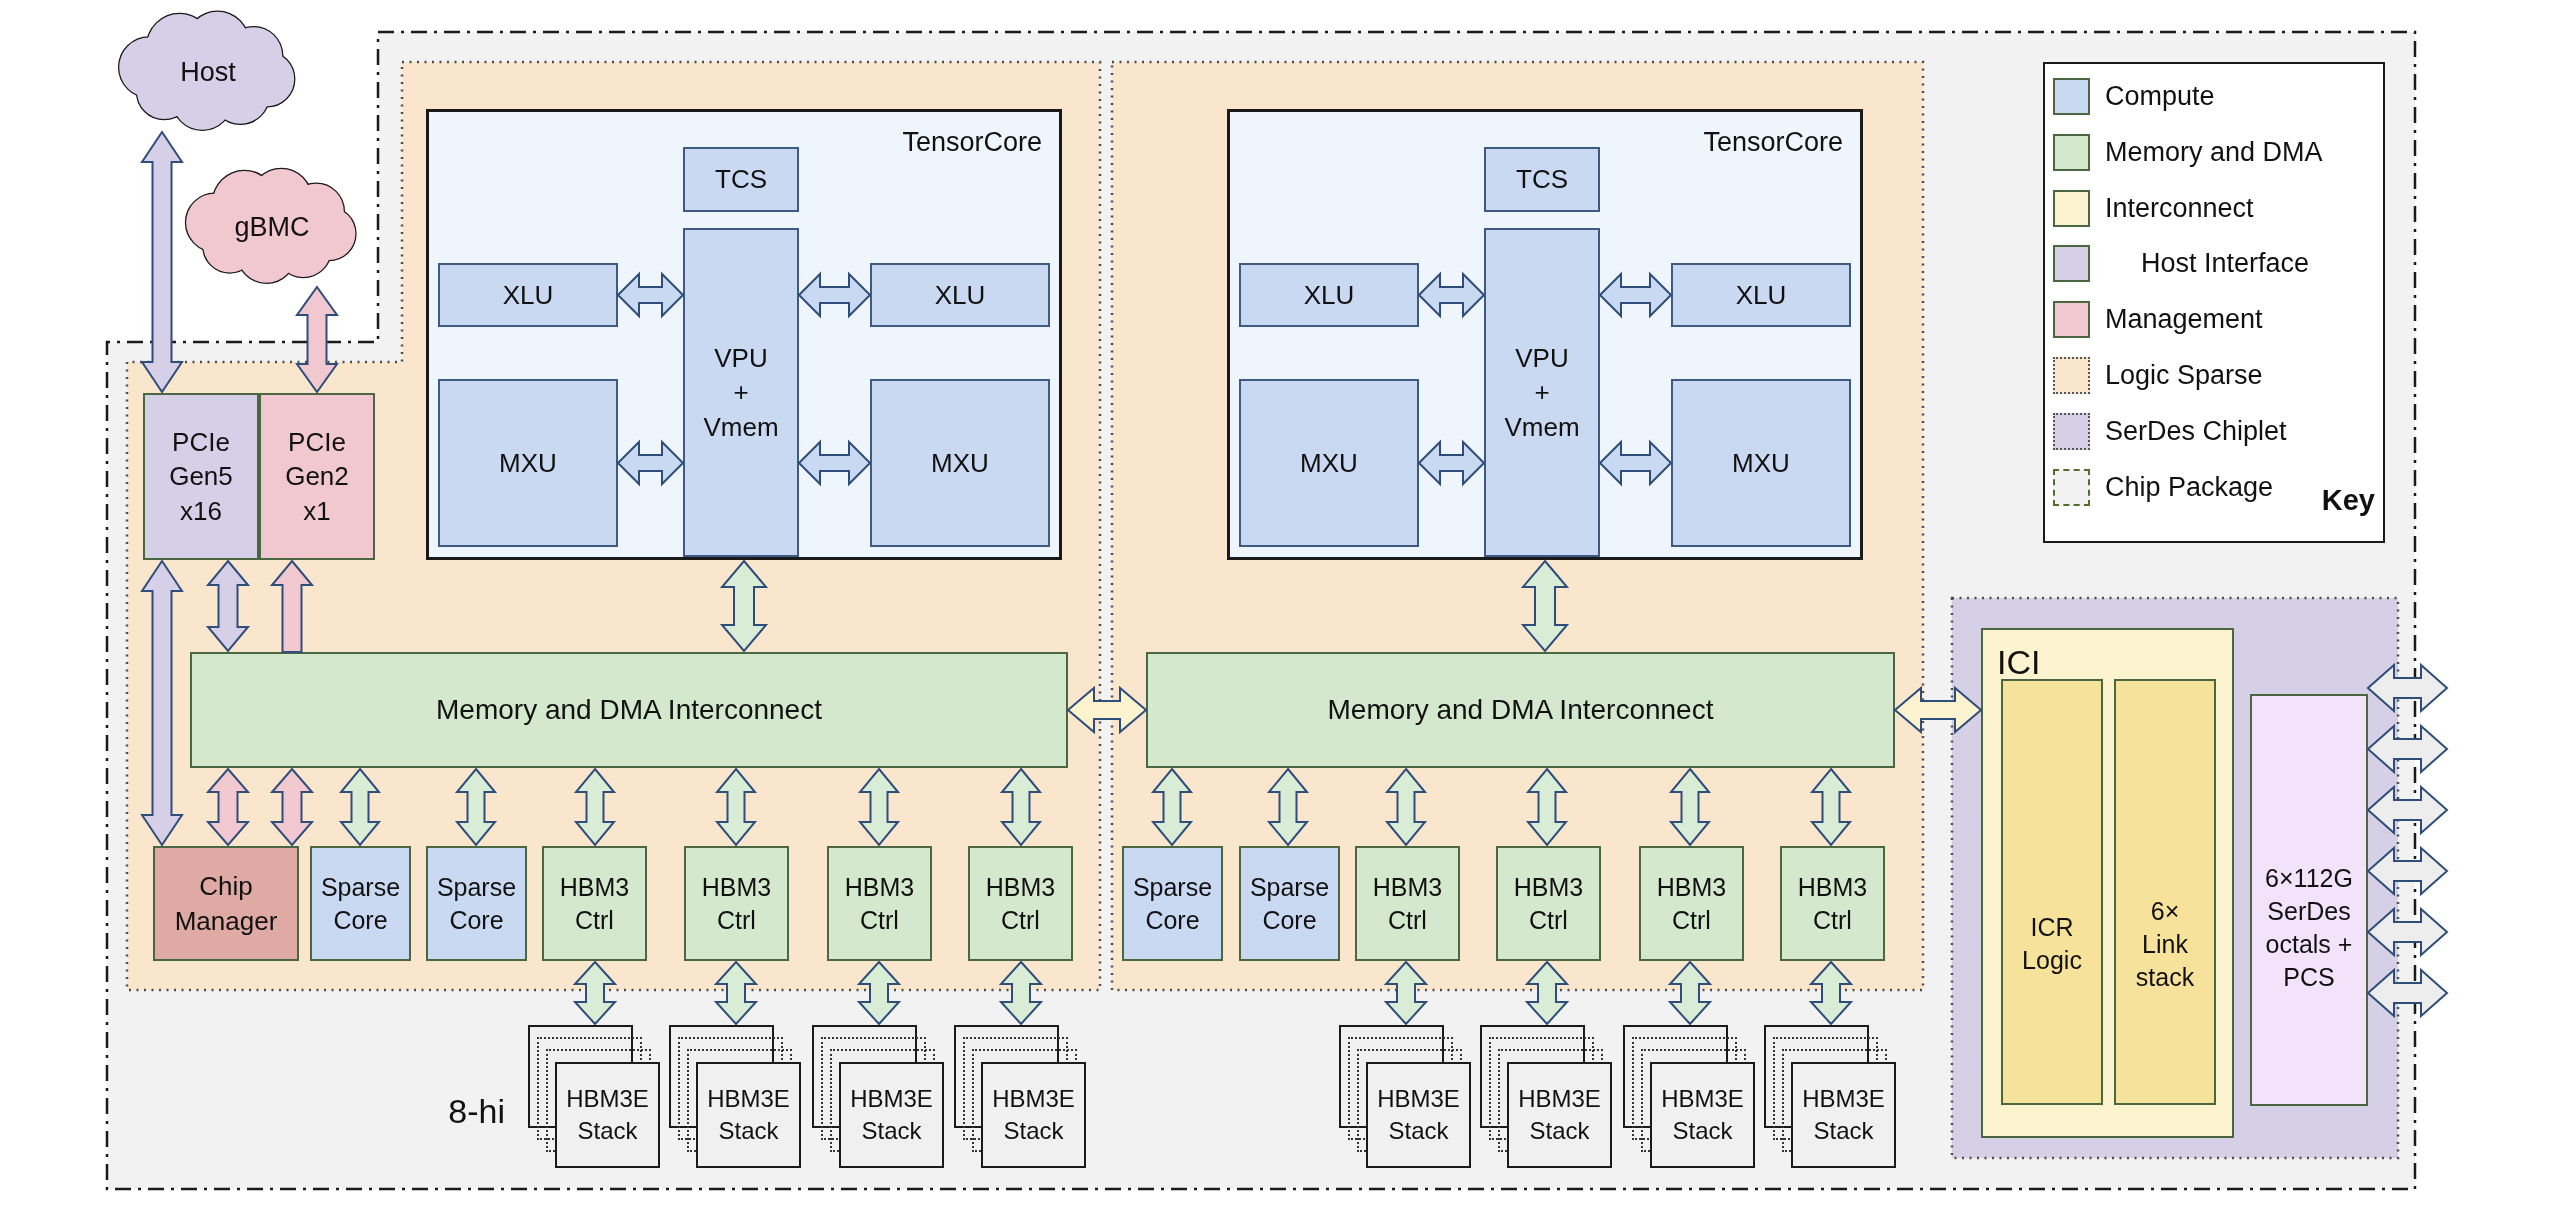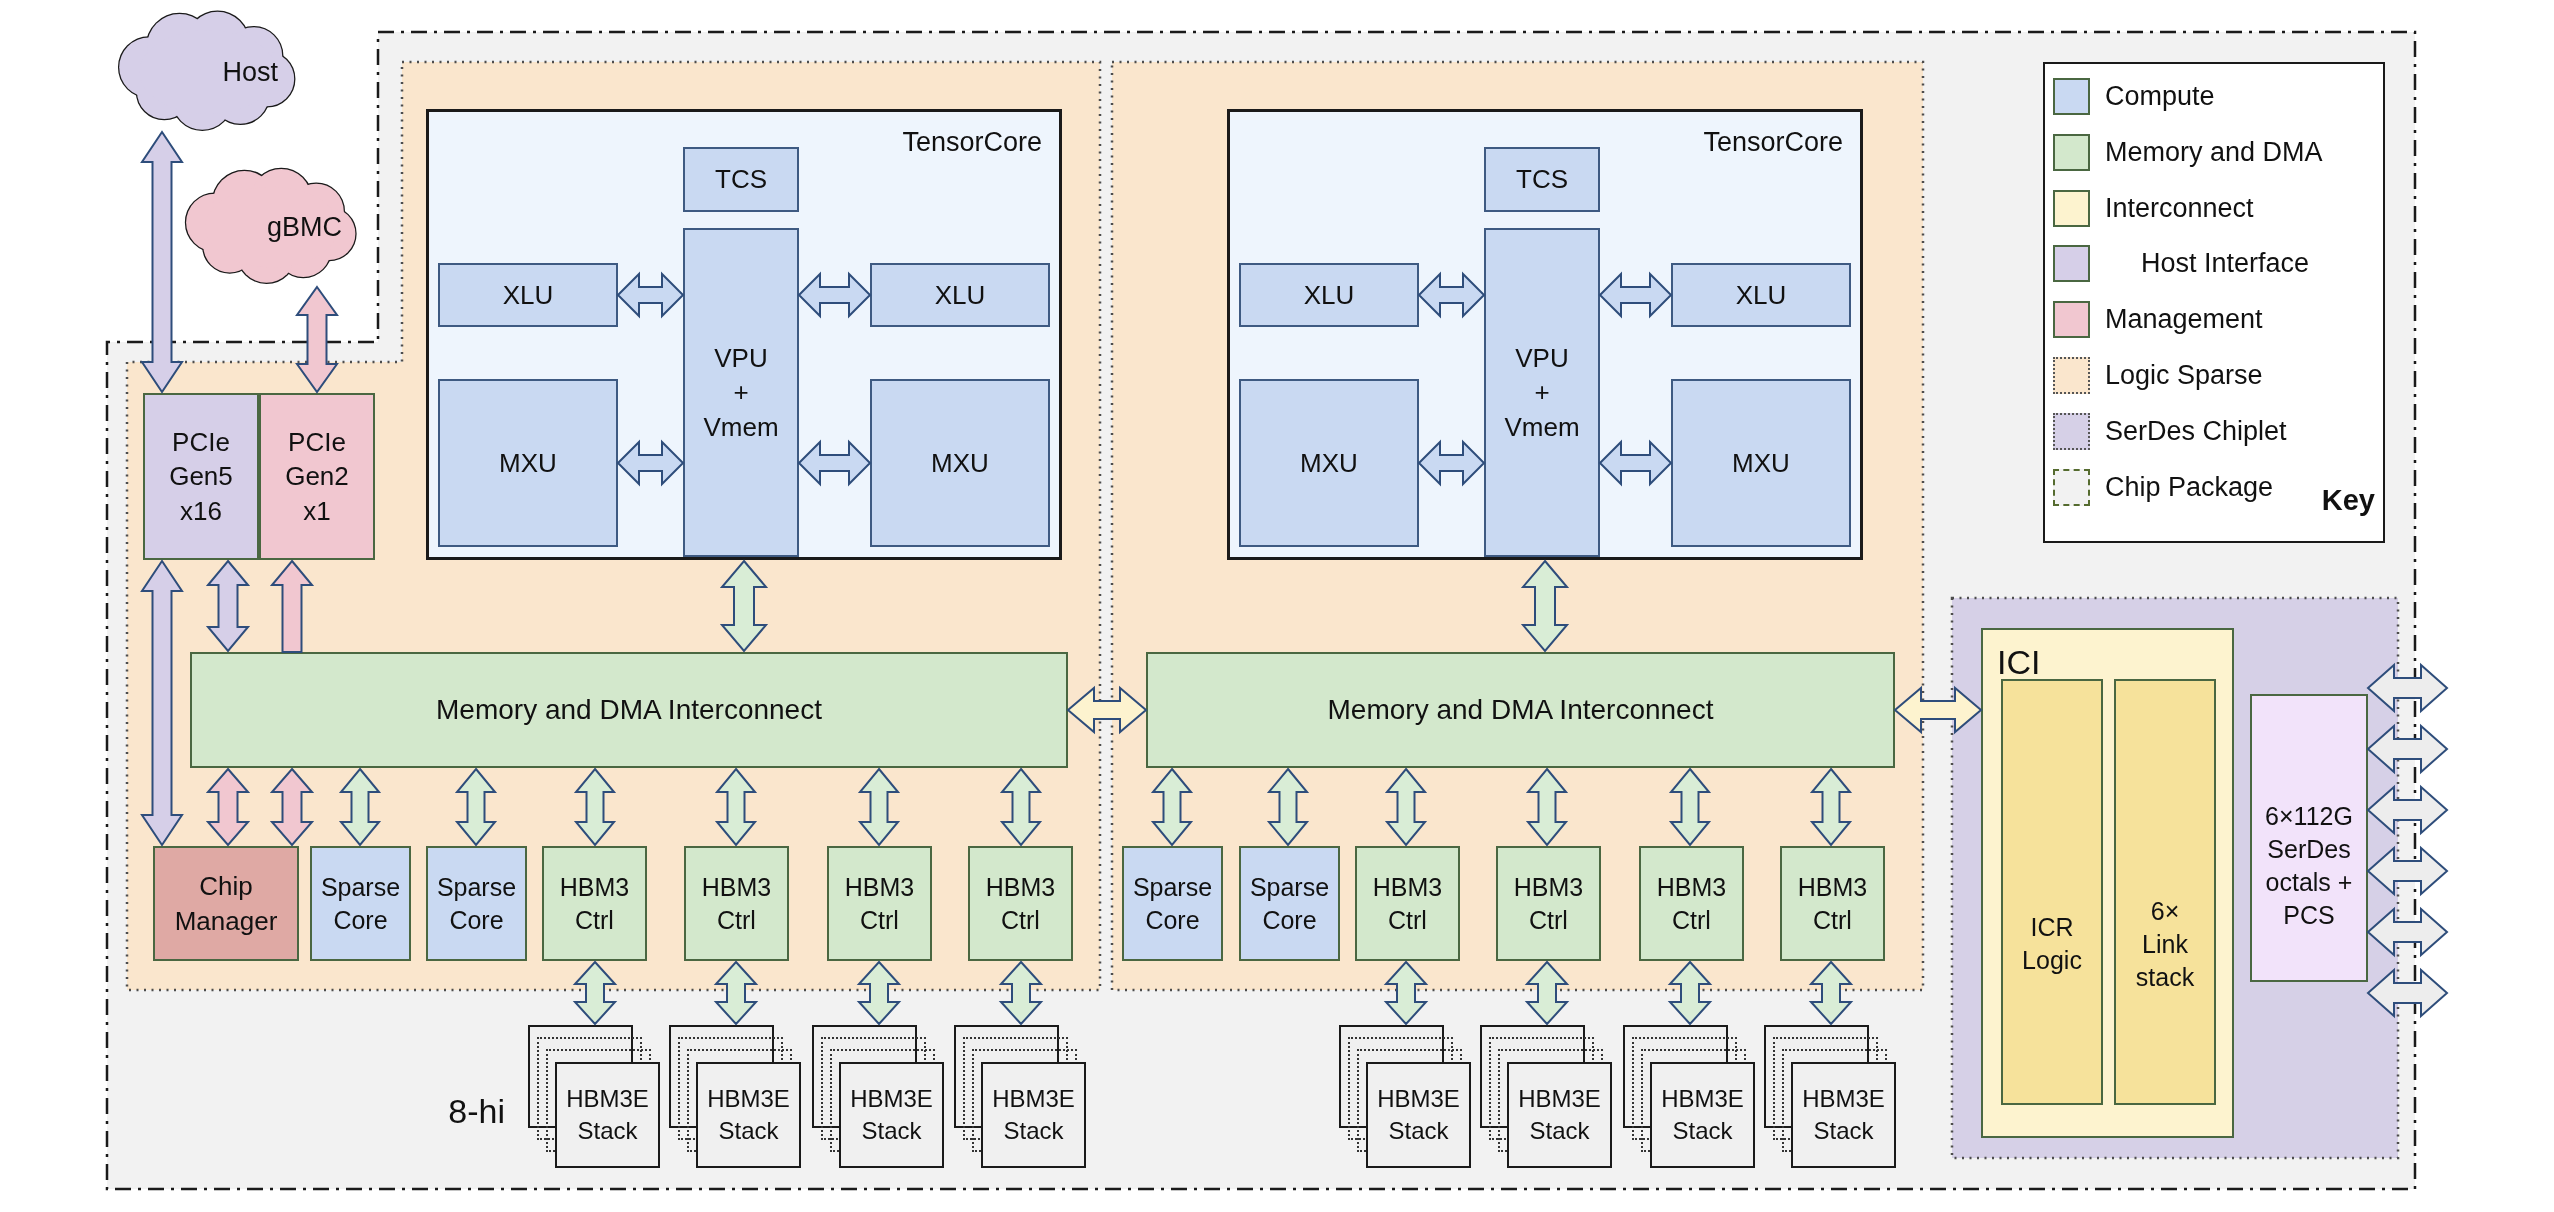--- a/index.html
+++ b/index.html
@@ -6,21 +6,21 @@
   #canvas{position:relative;width:2554px;height:1212px;background:#ffffff;overflow:hidden;
           font-family:"Liberation Sans","DejaVu Sans",sans-serif;color:#111;}
   #bg-svg,#arrow-svg{position:absolute;left:0;top:0;}
   #bg-svg{z-index:0;}
   #arrow-svg{z-index:2;pointer-events:none;}
   .box{position:absolute;box-sizing:border-box;display:flex;align-items:center;justify-content:center;
        text-align:center;z-index:1;line-height:1.32;}
   .box span{white-space:pre-line;display:block;}
   .txt{position:absolute;z-index:3;white-space:pre-line;line-height:1.3;} .f26{font-size:34px;}
   .f27{font-size:27px;} .f29{font-size:29px;font-weight:bold;}
-  .right{text-align:right;} .left{text-align:left;} .center{text-align:right;}
+  .right{text-align:right;} .left{text-align:left;} .center{text-align:center;}
 </style>
 </head>
 <body>
 
 <div id="canvas">
   <svg id="bg-svg" width="2554" height="1212">
       <path d="M378,32 H2415 V1189 H107 V342 H378 Z" fill="#f2f2f2" stroke="#1a1a1a" stroke-width="2.5" stroke-dasharray="16 7 3 7"></path>
       <path d="M402,62 H1100 V990 H127 V362 H402 Z" fill="#fae6cd" stroke="#4d4d4d" stroke-width="2.5" stroke-dasharray="2 5.5"></path>
       <rect x="1112" y="62" width="811" height="928" fill="#fae6cd" stroke="#4d4d4d" stroke-width="2.5" stroke-dasharray="2 5.5"></rect>
       <rect x="1952" y="598" width="446" height="560" fill="#d6d0e7" stroke="#4d4d4d" stroke-width="2.5" stroke-dasharray="2 5.5"></rect>
@@ -233,21 +233,21 @@
       <div class="box" style="left: 1981px; top: 628px; width: 253px; height: 510px; background: rgb(253, 243, 207); border: 2px solid rgb(74, 103, 65); font-size: 26px;"></div>
       <div class="box" style="left: 2001px; top: 679px; width: 102px; height: 426px; background: rgb(246, 226, 155); border: 2px solid rgb(74, 103, 65); font-size: 25px;">
         <span style="transform: translateY(52px);">ICR
 Logic</span>
       </div>
       <div class="box" style="left: 2114px; top: 679px; width: 102px; height: 426px; background: rgb(246, 226, 155); border: 2px solid rgb(74, 103, 65); font-size: 25px;">
         <span style="transform: translateY(52px);">6×
 Link
 stack</span>
       </div>
-      <div class="box" style="left: 2250px; top: 694px; width: 118px; height: 288px; background: rgb(242, 227, 250); border: 2px solid rgb(74, 103, 65); font-size: 25px;">
+      <div class="box" style="left: 2250px; top: 694px; width: 118px; height: 412px; background: rgb(242, 227, 250); border: 2px solid rgb(74, 103, 65); font-size: 25px;">
         <span style="transform: translateY(28px);">6×112G
 SerDes
 octals +
 PCS</span>
       </div>
       <div class="box" style="left: 2043px; top: 62px; width: 342px; height: 481px; background: rgb(255, 255, 255); border: 2.5px solid rgb(26, 26, 26); font-size: 26px;"></div>
       <div class="box" style="left: 2053px; top: 78px; width: 37px; height: 37px; background: rgb(201, 217, 242); border: 2.5px solid rgb(74, 103, 65); font-size: 26px; z-index: 4;"></div>
       <div class="box" style="left: 2053px; top: 133.8px; width: 37px; height: 37px; background: rgb(211, 232, 204); border: 2.5px solid rgb(74, 103, 65); font-size: 26px; z-index: 4;"></div>
       <div class="box" style="left: 2053px; top: 189.6px; width: 37px; height: 37px; background: rgb(253, 243, 207); border: 2.5px solid rgb(74, 103, 65); font-size: 26px; z-index: 4;"></div>
       <div class="box" style="left: 2053px; top: 245.4px; width: 37px; height: 37px; background: rgb(214, 207, 232); border: 2.5px solid rgb(74, 103, 65); font-size: 26px; z-index: 4;"></div>

